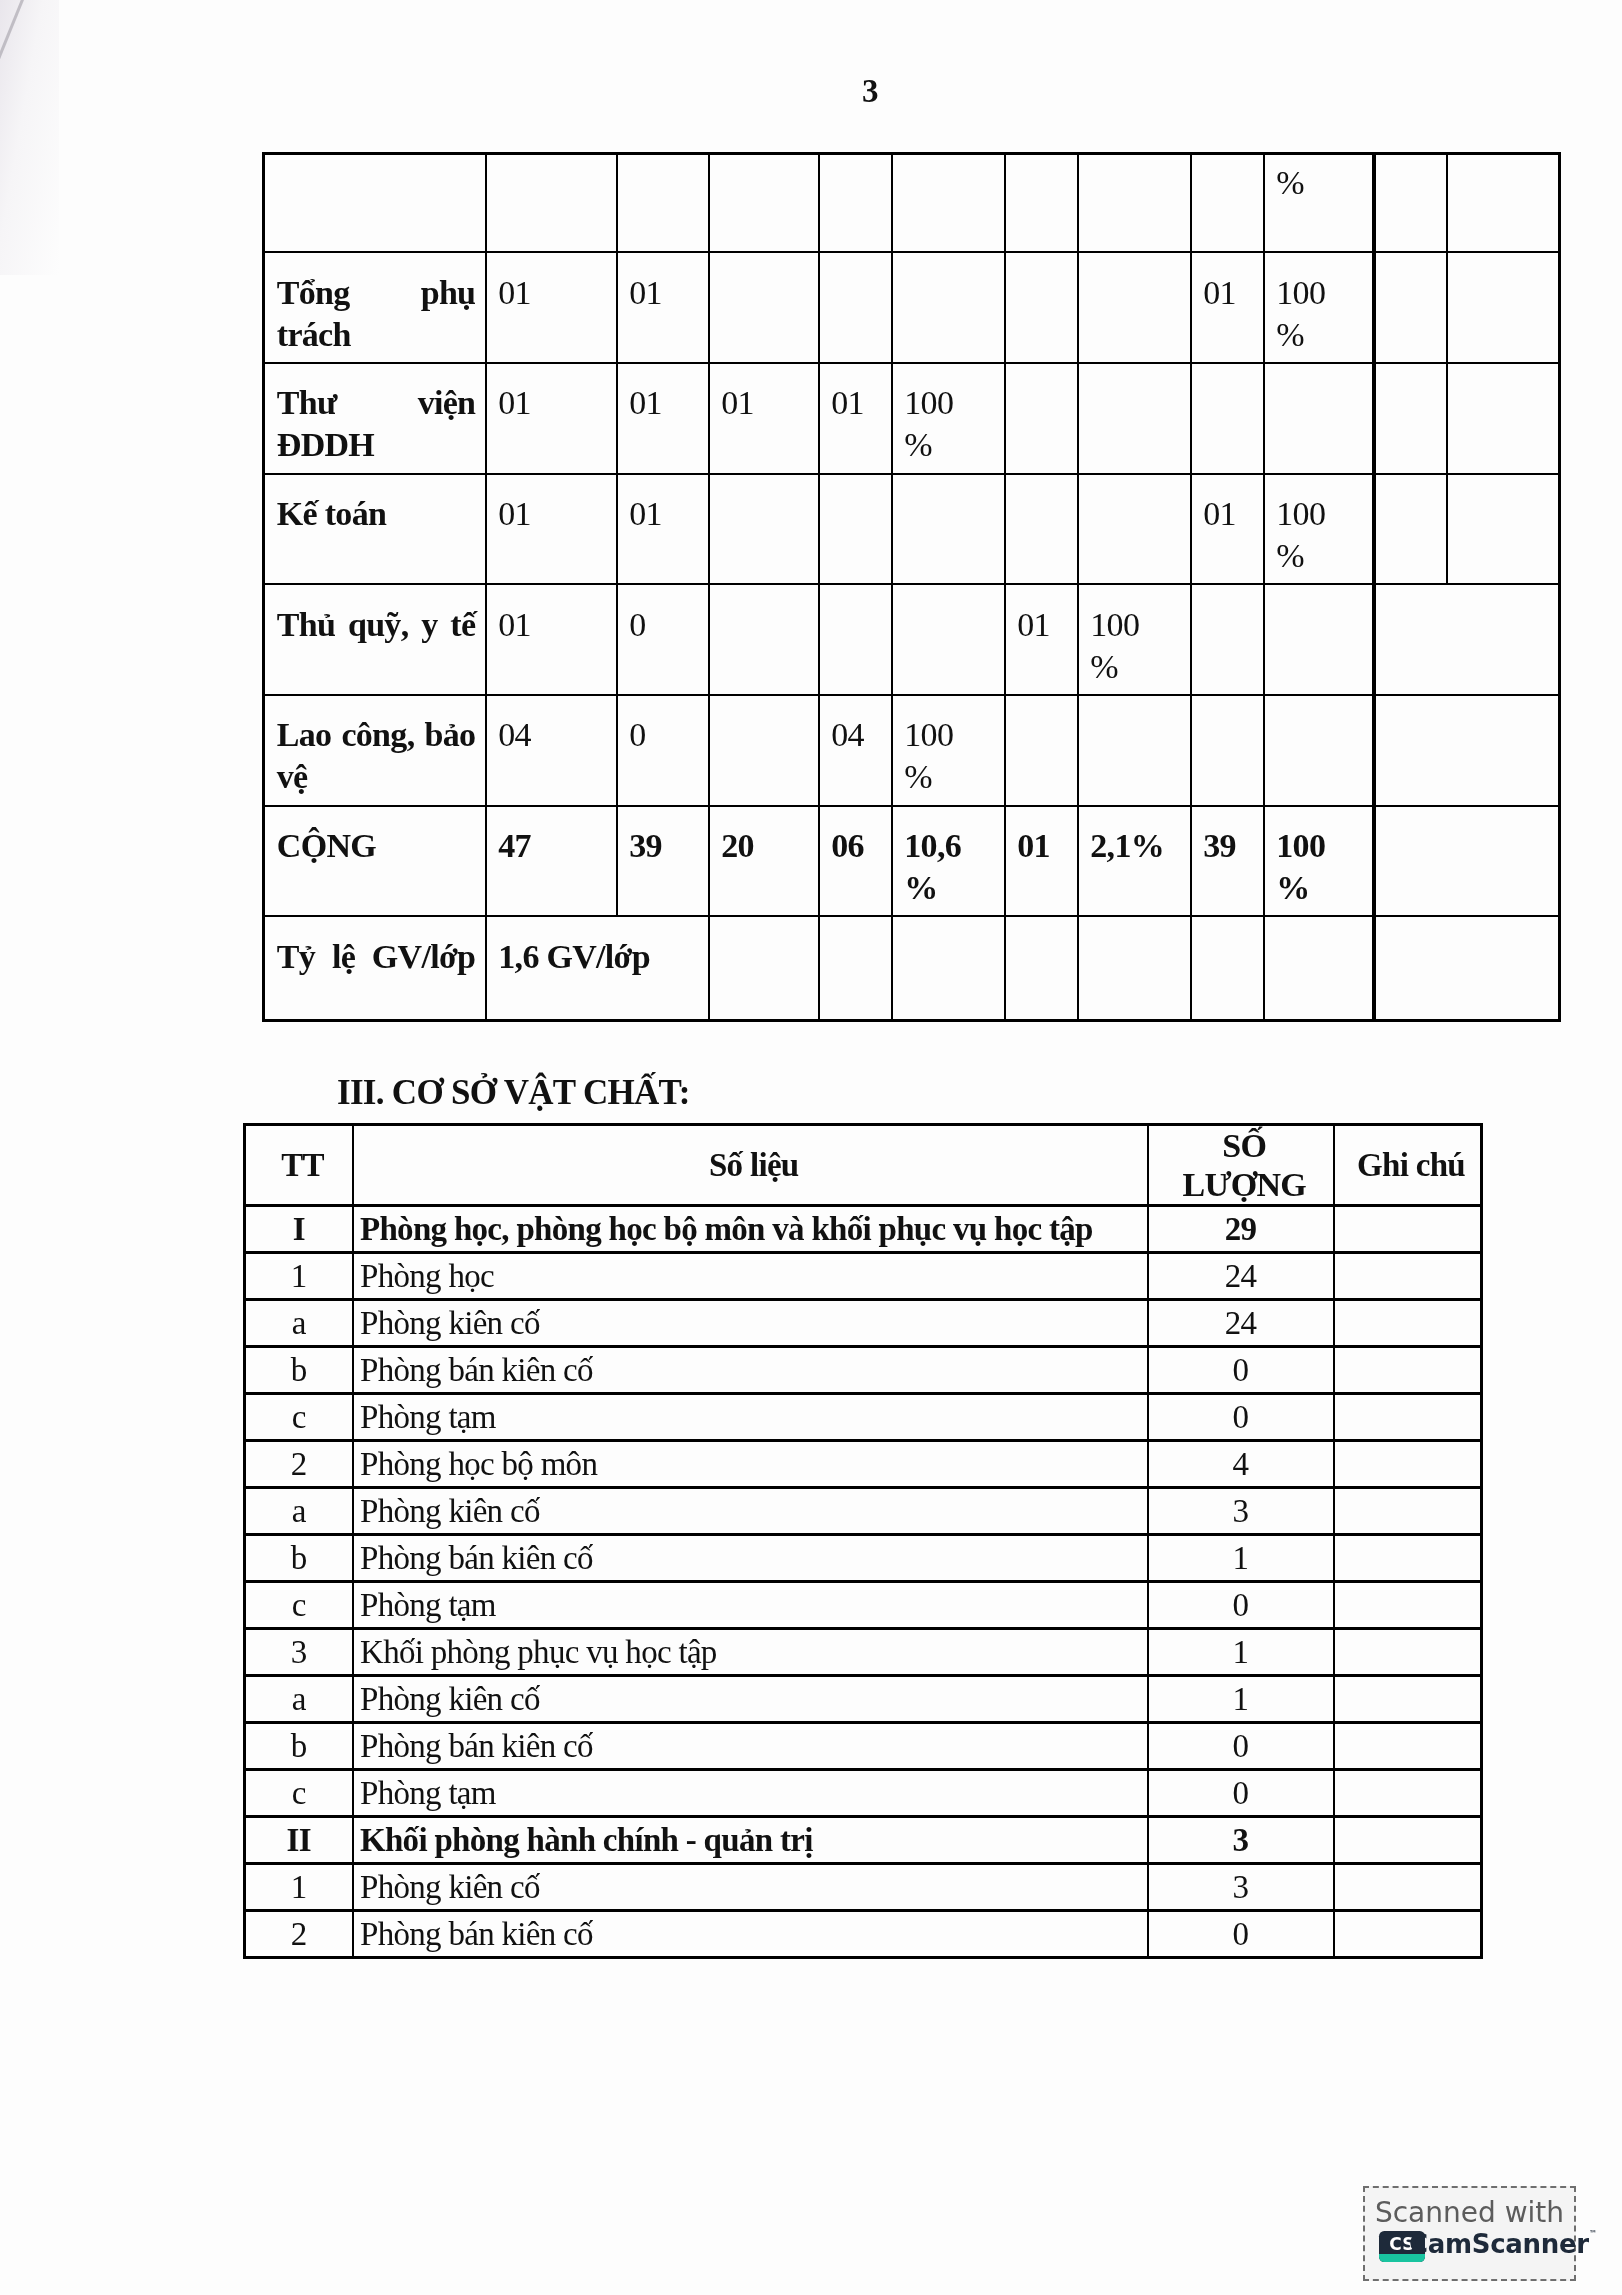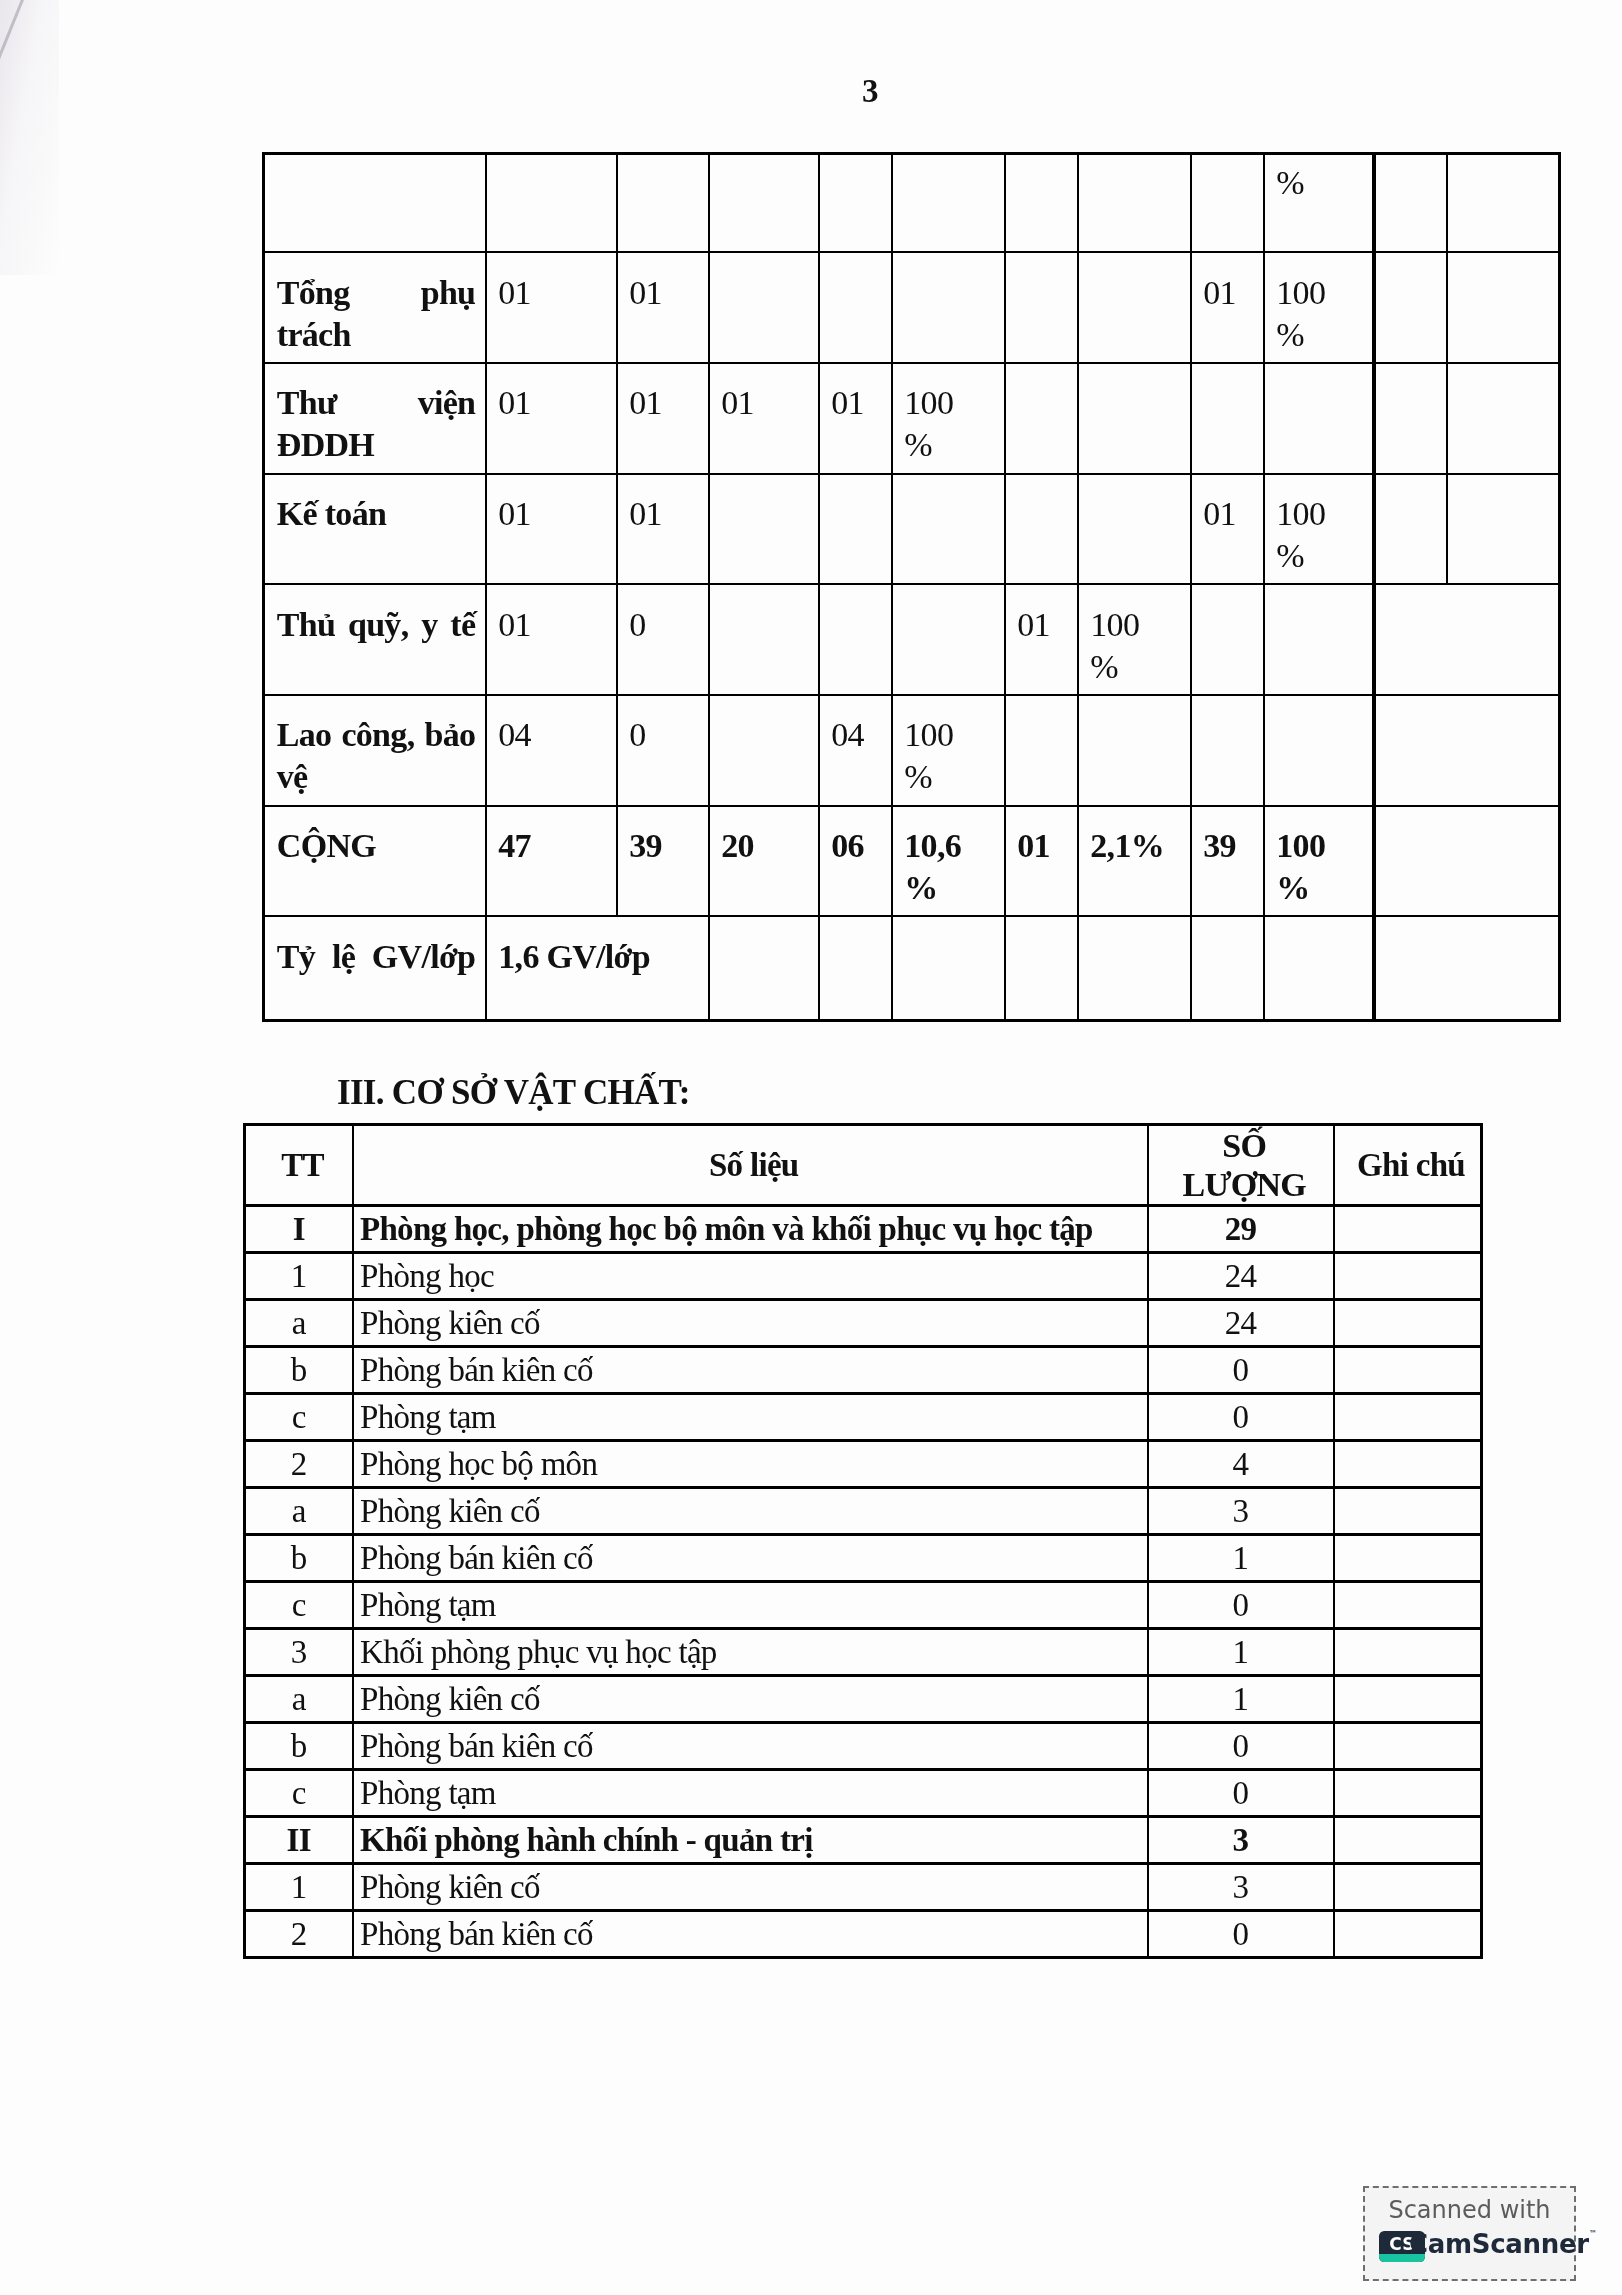--- a/index.html
+++ b/index.html
@@ -60,21 +60,21 @@
   .facility-table td.qty { text-align:center; }
   .facility-table th.name-head { text-align:center; }
   .facility-table tr.bold td { font-weight:bold; }
 
   
   .cs-badge {
     position:absolute; left:1363px; top:2186px; width:213px; height:95px;
     border:2px dashed #6f6f6f; background:#f4f4f4; box-sizing:border-box;
     font-family:"DejaVu Sans", sans-serif;
   }
-  .cs-scanned { position:absolute; left:0; width:100%; top:7.9px; text-align:center; font-size:24px; color:#5c5c5c; }
+  .cs-scanned { position:absolute; left:0; width:100%; top:7.9px; text-align:center; font-size:28px; color:#5c5c5c; }
   .cs-logo { position:absolute; left:7.9px; top:43px; width:46px; height:31px; border-radius:5.2px; background:#1e2a3a; overflow:hidden;margin-left:6px; }
   .cs-logo span { position:absolute; left:0; top:3.3px; width:100%; text-align:center; color:#fff; font-weight:bold; font-size:17px; }
   .cs-logo i { position:absolute; left:0; bottom:0; width:100%; height:8.5px; background:#19c4a0; }
   .cs-name { position:absolute; left:44px; top:41px; font-size:26px; color:#1e2a3a; font-weight:bold; letter-spacing:-0.3px; }
   .cs-tm { font-size:7.9px; vertical-align:top; }
 </style>
 </head>
 <body>
 
 <div class="edge-shadow"></div>

